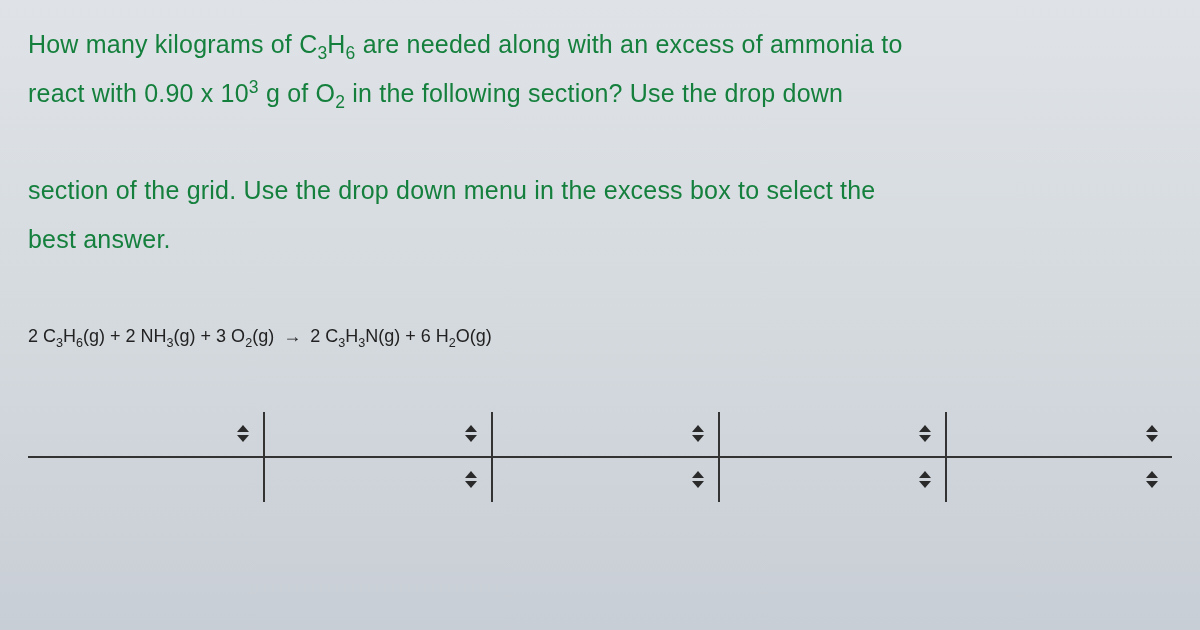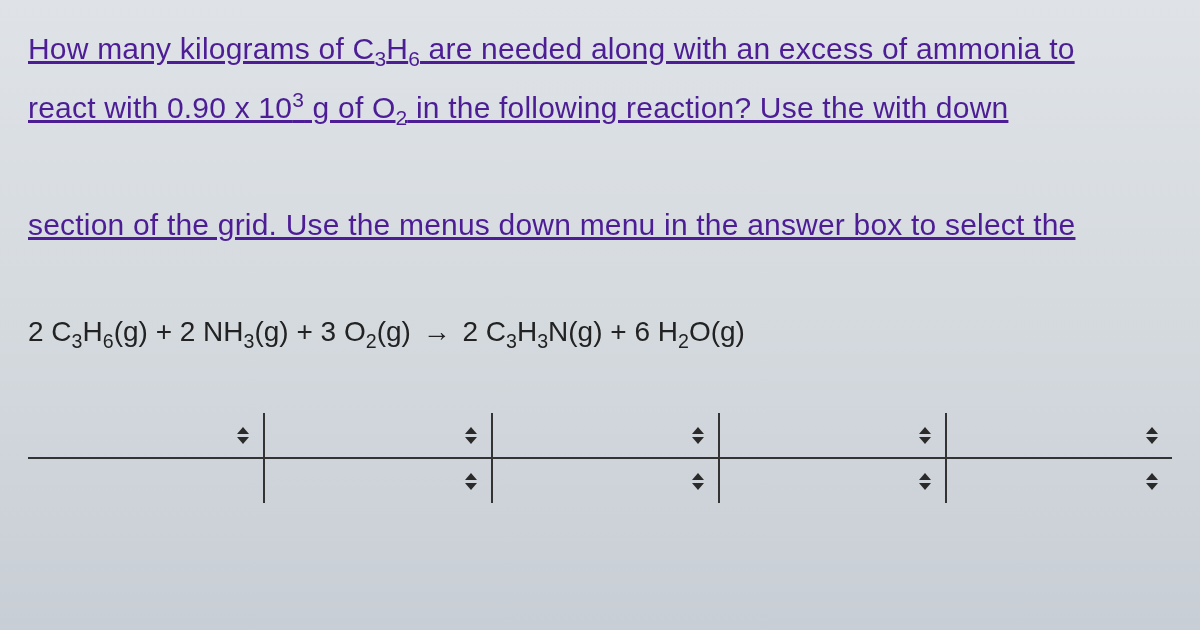--- a/index.html
+++ b/index.html
@@ -10,38 +10,37 @@
     height: 630px;
     overflow: hidden;
   }
   body {
     background: linear-gradient(180deg, #dfe3e7 0%, #d5dadf 50%, #c8ced5 100%);
     font-family: Verdana, Geneva, sans-serif;
     color: #1a1a1a;
     padding: 20px 28px 10px 28px;
   }
   .question {
-    font-size: 30px;
+    font-size: 25px;
     line-height: 1.95;
     letter-spacing: 0.2px;
-    color: #4c1d95;
-    text-decoration: underline;
+    color: #15803d;
   }
   sub {
     font-size: 0.7em;
     vertical-align: sub;
     line-height: 0;
   }
   sup {
     font-size: 0.7em;
     vertical-align: super;
     line-height: 0;
   }
   .equation {
-    font-size: 28px;
+    font-size: 18px;
     margin-top: 62px;
     color: #222;
   }
   .arrow {
     display: inline-block;
     padding: 0 4px;
   }
   .grid {
     margin-top: 65px;
     width: 100%;
@@ -92,23 +91,24 @@
   }
   .grid-row.bottom .first-cell .stepper {
     visibility: hidden;
   }
 </style>
 </head>
 <body>
 
 <div class="question">
   <span>How many kilograms of C</span><sub>3</sub><span>H</span><sub>6</sub><span> are needed along with an excess of ammonia to</span><br>
-  <span>react with 0.90 x 10</span><sup>3</sup><span> g of O</span><sub>2</sub><span> in the following reaction?  Use the with down</span><br>
+  <span>react with 0.90 x 10</span><sup>3</sup><span> g of O</span><sub>2</sub><span> in the following section?  Use the drop down</span><br>
   <br>
-  <span>section of the grid.  Use the menus down menu in the answer box to select the</span><br>
+  <span>section of the grid.  Use the drop down menu in the excess box to select the</span><br>
+  <span>best answer.</span>
 </div>
 
 <div class="equation">
   <span>2 C</span><sub>3</sub><span>H</span><sub>6</sub><span>(g) + 2 NH</span><sub>3</sub><span>(g) + 3 O</span><sub>2</sub><span>(g) </span><span class="arrow">→</span><span> 2 C</span><sub>3</sub><span>H</span><sub>3</sub><span>N(g) + 6 H</span><sub>2</sub><span>O(g)</span>
 </div>
 
 <div class="grid">
   <div class="grid-row top">
     <div class="cell first-cell">
       <span class="stepper">

